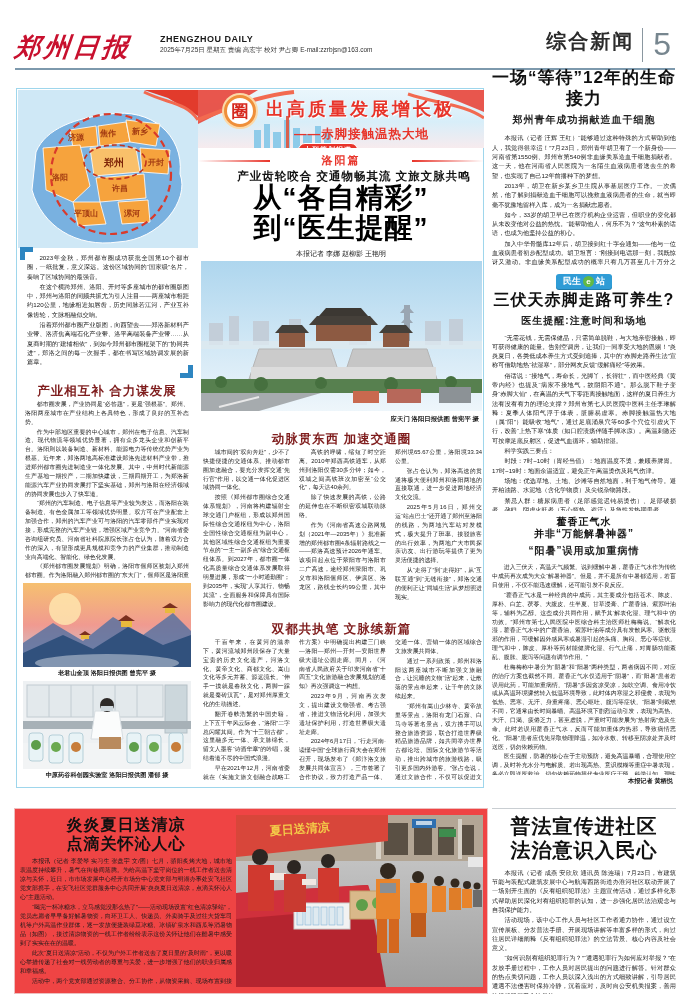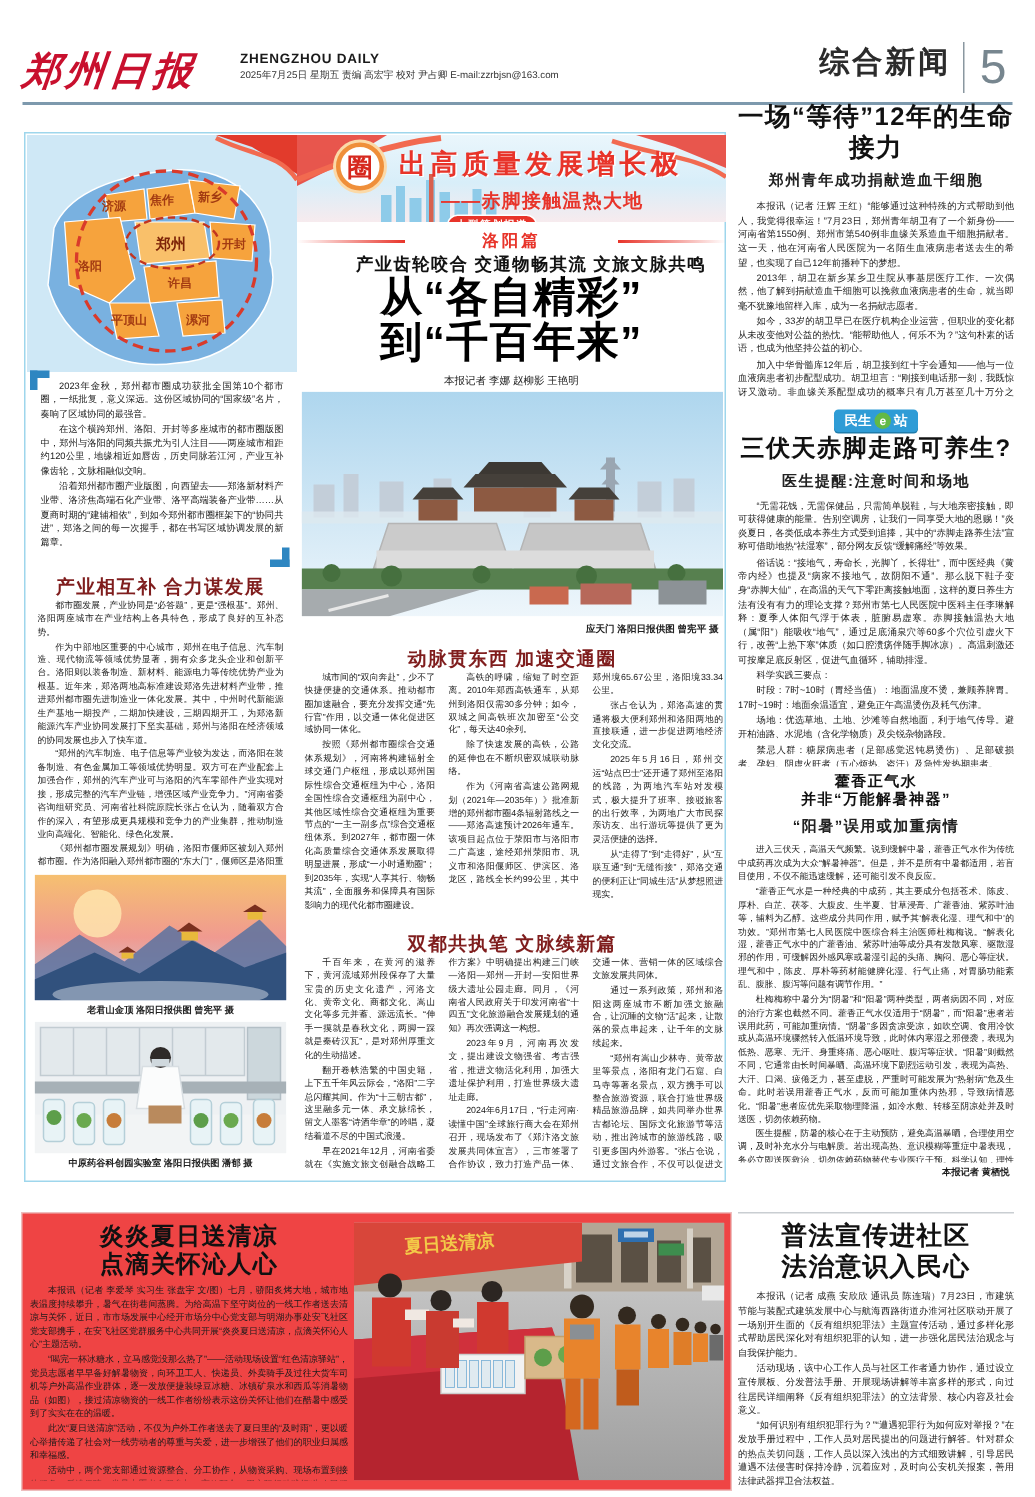--- a/index.html
+++ b/index.html
@@ -78,21 +78,21 @@
   .ms-e { width:11px; height:11px; border-radius:50%; background:#62b946; color:#fff; font-size:8px; font-weight:900; display:inline-flex; align-items:center; justify-content:center; }
   .art2 { top:290px; height:222px; }
   .art2 .bt { margin-top:5px; height:178px; overflow:hidden; }
   .art2 .rt-title { font-size:16px; }
   .art3 { top:516px; height:288px; }
   .art3 .rt-title { font-size:10px; }
   .art3 .bt { margin-top:5px; height:212px; overflow:hidden; }
   .sig { text-align:right; font-size:6.2px; font-weight:bold; color:#1a1a1a; padding-right:3px; margin-top:2px; }
   .divider4 { position:absolute; left:492px; top:808px; width:184px; border-top:1px solid #c9ced2; }
   .art4 { top:814px; height:180px; }
-  .art4 .rt-title { font-size:17px; }
+  .art4 .rt-title { font-size:20px; }
   .art4 .bt { margin-top:5px; height:132px; overflow:hidden; }
 
   
   .bottom-box { position:absolute; left:14px; top:808px; width:474px; height:186px; border:1px solid #eebdbd; background:#ef4444; }
   .bottom-left { position:absolute; left:5px; top:6px; width:212px; height:172px; overflow:hidden; }
   .bottom-title { font-size:16px; font-weight:900; color:#111; text-align:center; line-height:1.2; letter-spacing:1px; }
   .bottom-left .bt { margin-top:4px; font-size:6.0px; }
   .bottom-photo { position:absolute; left:221px; top:6px; width:247px; height:172px; overflow:hidden; }
 
   svg text { font-family:"Liberation Sans", sans-serif; }
@@ -256,21 +256,21 @@
 
     <div class="chapter">
       <div class="chapter-line-l"></div>
       <div class="chapter-label">洛阳篇</div>
       <div class="chapter-line-r"></div>
     </div>
 
     <div class="kicker">产业齿轮咬合 交通物畅其流 文旅文脉共鸣</div>
     <div class="headline">
       <div>从“各自精彩”</div>
-      <div>到“千百年来”</div>
+      <div>到“医生提醒”</div>
     </div>
     <div class="byline">本报记者 李娜 赵柳影 王艳明</div>
 
     <div class="photo-frame main-photo">
       <svg viewBox="0 0 281 150" width="281" height="150">
         <defs>
             <linearGradient id="sky1" x1="0" y1="0" x2="0" y2="1">
               <stop offset="0" stop-color="#aed6ee"></stop>
               <stop offset="1" stop-color="#eef6fb"></stop>
             </linearGradient>

